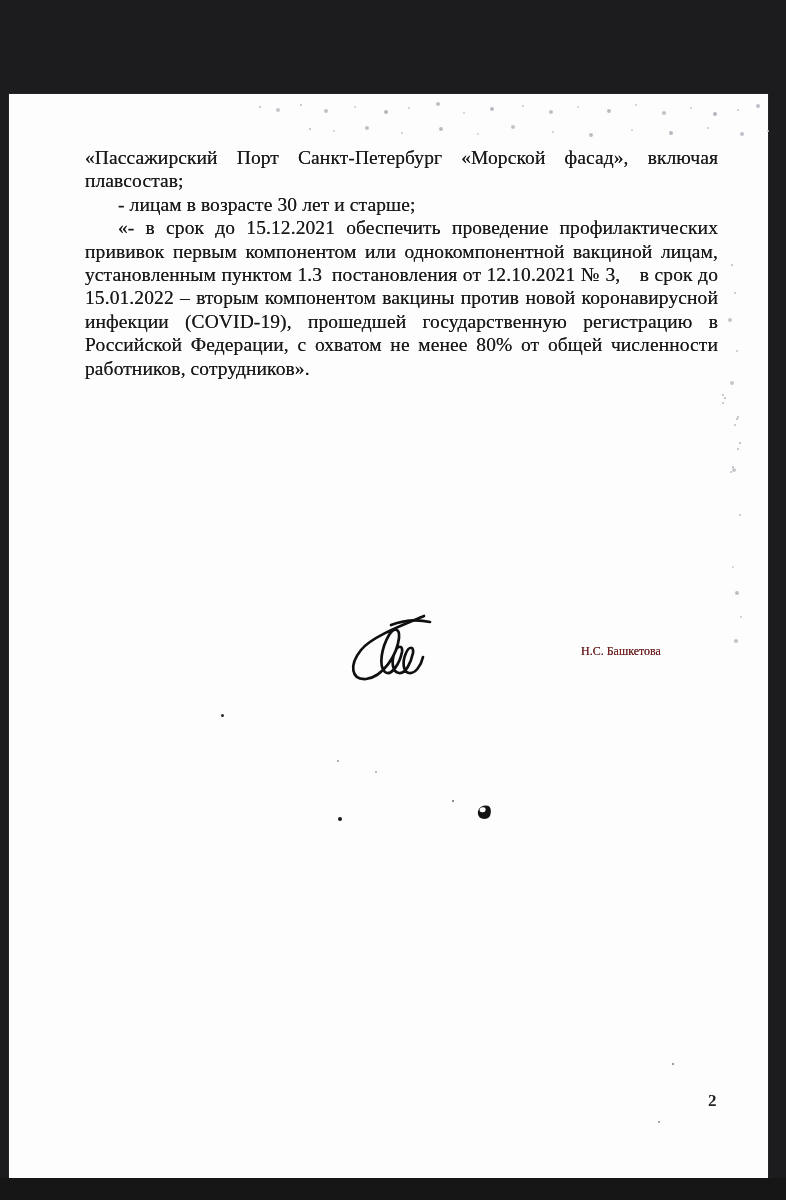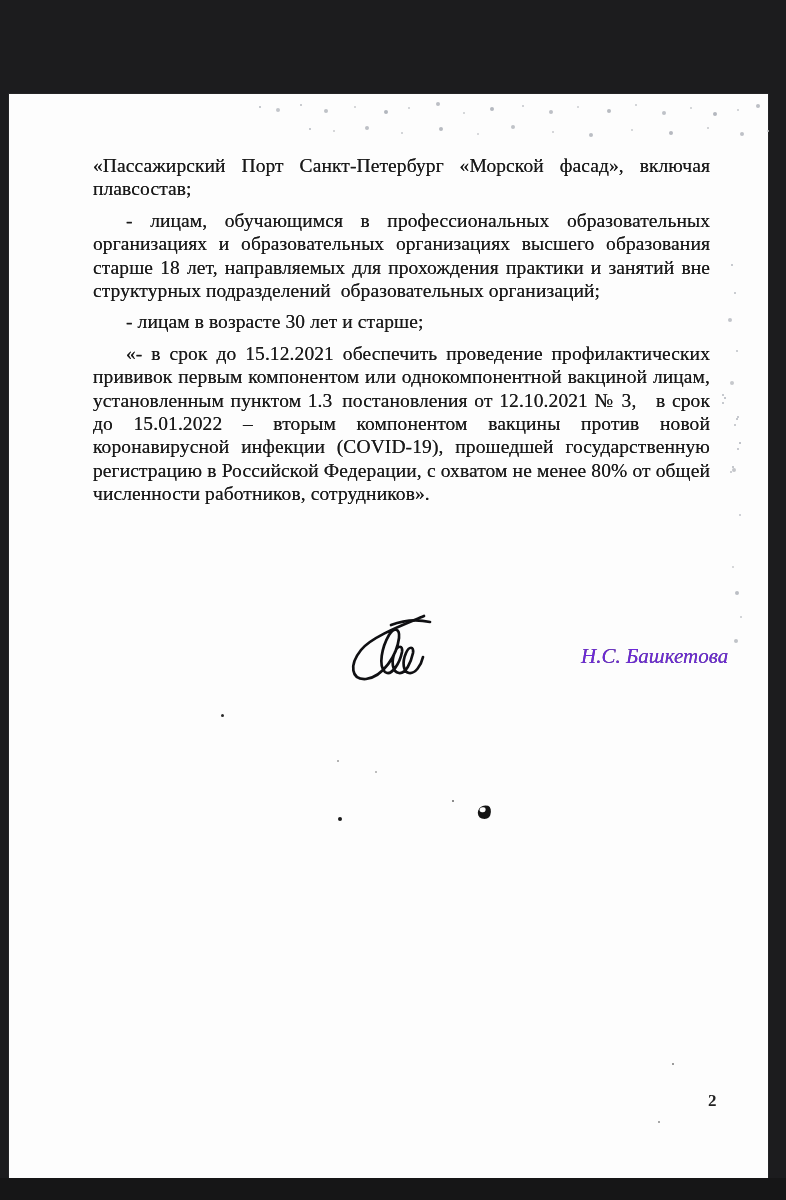--- a/index.html
+++ b/index.html
@@ -26,31 +26,30 @@
   }
   .doc-text{
     position:absolute;
     left:76px;right:50px;top:52px;
     color:#191919;
     font-size:19.5px;
     line-height:23.4px;
     text-shadow:0 0 .55px rgba(25,25,25,.85);
     letter-spacing:.1px;
   }
-  .doc-text p{margin:8px;text-align:justify;font-family:Liberation Serif, serif;}
+  .doc-text p{margin:0;text-align:justify;font-family:Liberation Serif, serif;}
   .doc-text p.indent{text-indent:33px;}
   .signature{
     position:absolute;left:327px;top:516px;width:120px;height:78px;
   }
   .signatory{
     position:absolute;left:572px;top:550px;width:150px;
-    font-size:21px;color:#6d28d9;
+    font-size:12px;color:#7f1d1d;
     text-shadow:0 0 .5px rgba(25,25,25,.8);
     white-space:nowrap;
-    font-style:italic;
   }
   .page-number{
     position:absolute;left:699px;top:997px;
     font-size:17px;font-weight:bold;color:#222;
   }
   
   .speck{position:absolute;border-radius:50%;}
   .speck-a{left:212px;top:620px;width:3px;height:3px;background:#2a2a2a;}
   .speck-b{left:329px;top:723px;width:4px;height:4px;background:#1a1a1a;}
   .speck-c{left:443px;top:706px;width:2px;height:2px;background:#666;}
@@ -95,21 +94,20 @@
 <div class="scan-frame">
   <div class="page">
 
     <div class="noise noise-top1"></div>
     <div class="noise noise-top2"></div>
     <div class="noise noise-right"></div>
     <div class="noise noise-margin"></div>
 
     <div class="doc-text">
       <p>«Пассажирский Порт Санкт-Петербург «Морской фасад», включая плавсостав;</p>
-      <p class="indent">- лицам, обучающимся в профессиональных образовательных организациях и образовательных организациях высшего образования старше 18 лет, направляемых для прохождения практики и занятий вне структурных подразделений образовательных организаций;</p>
       <p class="indent">- лицам в возрасте 30 лет и старше;</p>
       <p class="indent">«- в срок до 15.12.2021 обеспечить проведение профилактических прививок первым компонентом или однокомпонентной вакциной лицам, установленным пунктом 1.3 постановления от 12.10.2021 № 3, в срок до 15.01.2022 – вторым компонентом вакцины против новой коронавирусной инфекции (COVID-19), прошедшей государственную регистрацию в Российской Федерации, с охватом не менее 80% от общей численности работников, сотрудников».</p>
     </div>
 
     <svg class="signature" viewBox="0 0 120 78" aria-hidden="true">
       <g fill="none" stroke="#101013" stroke-width="2.7" stroke-linecap="round">
         <path d="M88,6 C72,13 36,26 25,40 C13,55 15,70 30,69 C47,67 61,45 63,28 C64,18 58,17 53,25 C46,37 42,56 49,62 C56,67 64,52 66,42 C67,35 62,35 59,42 C55,51 56,62 63,63 C70,64 75,52 77,43 C78,36 73,36 70,43 C66,52 67,62 73,63 C79,64 85,56 87,47"></path>
         <path d="M55,15 C68,10 81,9 94,12"></path>
       </g>
     </svg>

